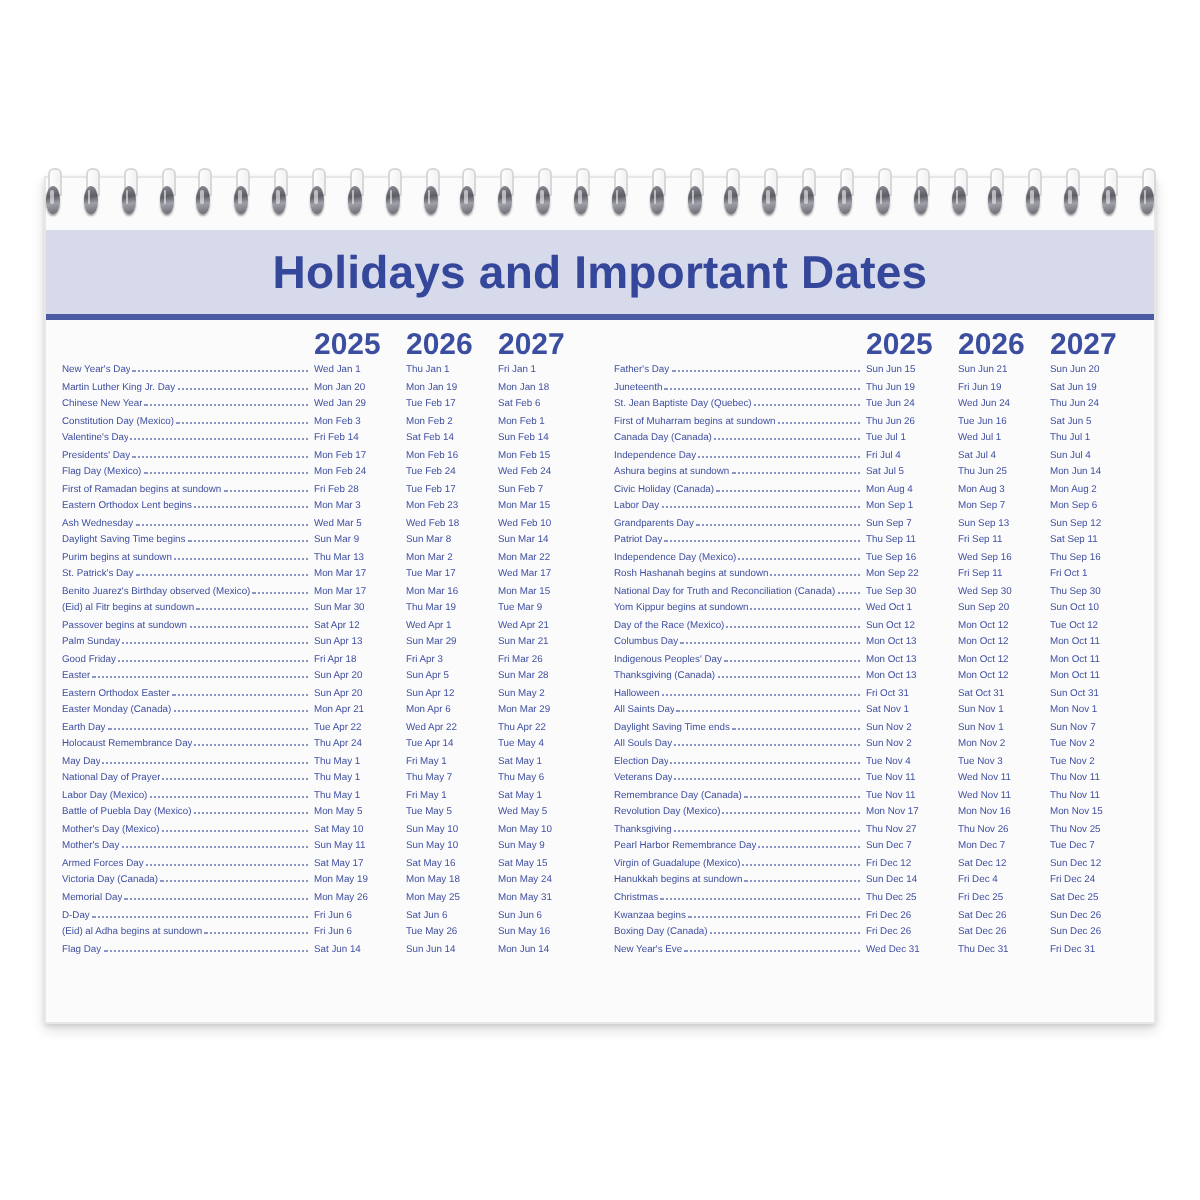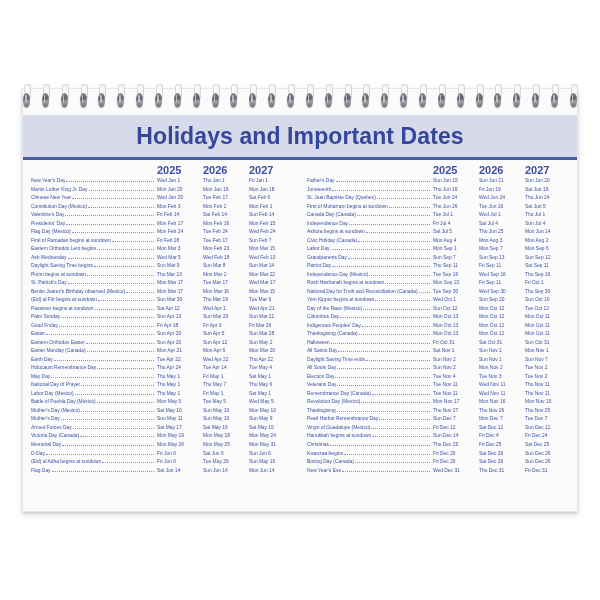--- a/index.html
+++ b/index.html
@@ -116,21 +116,21 @@
     display: flex;
     gap: 14px;
     padding-top: 4px;
   }
   .col { flex: 1 1 0; min-width: 0; }
 
   .yearhead {
     display: flex;
     align-items: flex-end;
     color: #3c4ea0;
-    font-size: 11px;
+    font-size: 15px;
     font-weight: bold;
     padding-bottom: 1px;
   }
   .yearhead .yh-spacer { flex: 1 1 auto; }
   .yearhead .yh-year {
     width: 44px;
     flex: 0 0 44px;
     text-align: left;
     padding-left: 2px;
   }

